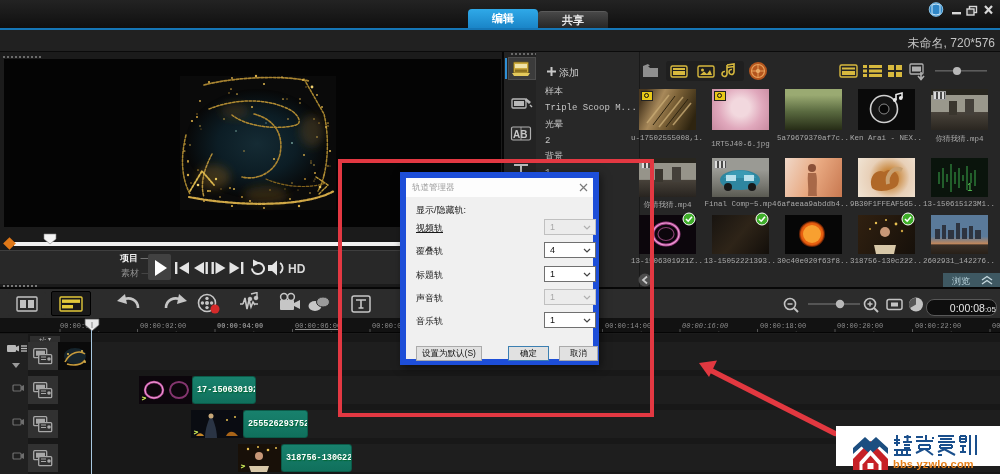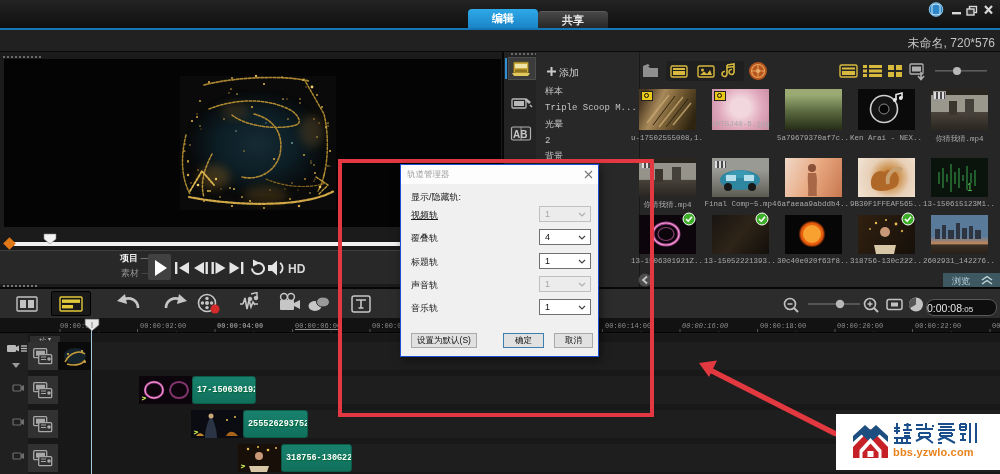--- a/index.html
+++ b/index.html
@@ -410,21 +410,21 @@
   <svg class="abs" style="left:755px;top:212px;" width="14" height="14" viewBox="0 0 14 14">
       <circle cx="7" cy="7" r="6" fill="#3fae2a" stroke="#fff" stroke-width="1"></circle>
       <path d="M4 7 L6.2 9.2 L10 4.8" stroke="#fff" stroke-width="1.6" fill="none"></path>
     </svg>
   <svg class="abs" style="left:901px;top:212px;" width="14" height="14" viewBox="0 0 14 14">
       <circle cx="7" cy="7" r="6" fill="#3fae2a" stroke="#fff" stroke-width="1"></circle>
       <path d="M4 7 L6.2 9.2 L10 4.8" stroke="#fff" stroke-width="1.6" fill="none"></path>
     </svg>
 
   <div class="abs cap" style="left:631px;top:134px;">u-17502555008,1...</div>
-  <div class="abs cap" style="left:704px;top:120px;">1RT5J40-6.jpg</div>
+  <div class="abs cap" style="left:704px;top:140px;">1RT5J40-6.jpg</div>
   <div class="abs cap" style="left:777px;top:134px;">5a79679370af7c...</div>
   <div class="abs cap" style="left:850px;top:134px;">Ken Arai - NEX...</div>
   <div class="abs cap" style="left:923px;top:134px;">你猜我猜.mp4</div>
   <div class="abs cap" style="left:631px;top:200px;">你猜我猜.mp4</div>
   <div class="abs cap" style="left:704px;top:200px;">Final Comp~5.mp4</div>
   <div class="abs cap" style="left:777px;top:200px;">6afaeaa9abddb4...</div>
   <div class="abs cap" style="left:850px;top:200px;">9B30F1FFEAF565...</div>
   <div class="abs cap" style="left:923px;top:200px;">13-150615123M1...</div>
   <div class="abs cap" style="left:631px;top:257px;">13-1506301921Z...</div>
   <div class="abs cap" style="left:704px;top:257px;">13-15052221393...</div>
@@ -510,21 +510,21 @@
     <rect x="28" y="8.2" width="52" height="1.6" fill="#606060"></rect>
     <circle cx="60" cy="9" r="4.2" fill="#b8b8b8"></circle>
     <circle cx="90" cy="9" r="5.5" fill="none" stroke="#c2c2c2" stroke-width="1.6"></circle>
     <path d="M94 13 L98 17" stroke="#c2c2c2" stroke-width="2"></path>
     <path d="M87.5 9 L92.5 9 M90 6.5 L90 11.5" stroke="#c2c2c2" stroke-width="1.5"></path>
     <rect x="107" y="4.5" width="15" height="10" rx="2" fill="none" stroke="#c2c2c2" stroke-width="1.5"></rect>
     <rect x="111" y="7.5" width="7" height="4" fill="#c2c2c2"></rect>
     <circle cx="136" cy="9.5" r="7" fill="#c2c2c2"></circle>
     <path d="M136 9.5 L136 3 A6.5 6.5 0 0 0 130 13 Z" fill="#555"></path>
   </svg>
-  <div class="abs" style="left:926px;top:299px;width:71px;height:17px;background:#0e0e0e;border:1px solid #585858;border-radius:8px;color:#e6e6e6;font-size:10.5px;text-align:left;line-height:16px;">0:00:08<span style="font-size:8px;">:05</span></div>
+  <div class="abs" style="left:926px;top:299px;width:71px;height:17px;background:#0e0e0e;border:1px solid #585858;border-radius:8px;color:#e6e6e6;font-size:10.5px;text-align:right;line-height:16px;">0:00:08<span style="font-size:8px;">:05</span></div>
 
   <div class="abs" style="left:0;top:318px;width:1000px;height:15px;background:#121212;border-bottom:1px solid #050505;overflow:hidden;font-size:7px;color:#8c8c8c;font-family:'Liberation Mono',monospace;">
     <span class="abs" style="left:60px;top:4px;">00:00:00</span>
     <span class="abs" style="left:140px;top:4px;">00:00:02:00</span>
     <span class="abs" style="left:217px;top:4px;font-weight:bold;">00:00:04:00</span>
     <span class="abs" style="left:295px;top:4px;text-decoration:underline;">00:00:06:00</span>
     <span class="abs" style="left:372px;top:4px;">00:00:08:00</span>
     <span class="abs" style="left:450px;top:4px;">00:00:10:00</span>
     <span class="abs" style="left:527px;top:4px;">00:00:12:00</span>
     <span class="abs" style="left:605px;top:4px;">00:00:14:00</span>
@@ -678,21 +678,21 @@
   <div class="clip" style="left:281px;top:444px;width:71px;padding-left:4px;">318756-130G222</div>
 
   <svg class="abs" style="left:84px;top:318px;" width="16" height="14" viewBox="0 0 16 14">
     <path d="M1 1 L15 1 L15 7 L8 13 L1 7 Z" fill="#e8e8e8" stroke="#555" stroke-width="0.8"></path>
     <path d="M8 4 L8 10" stroke="#888" stroke-width="1"></path>
   </svg>
   <div class="abs" style="left:91px;top:330px;width:1px;height:144px;background:#a8c8e0;"></div>
 
   <div class="abs" style="left:338px;top:159px;width:316px;height:258px;border:4px solid #e33842;" id="redrect"></div>
 
-  <div class="abs" style="left:400px;top:164px;width:199px;height:193px;background:#f0f0f0;border:1px solid #1d4ed8;box-shadow:2px 3px 8px rgba(0,0,0,0.5);">
+  <div class="abs" style="left:400px;top:172px;width:199px;height:193px;background:#f0f0f0;border:6px solid #1d4ed8;box-shadow:2px 3px 8px rgba(0,0,0,0.5);">
     <div style="position:absolute;left:0;top:0;width:100%;height:19px;background:#fdfdfd;"></div>
     <div style="position:absolute;left:6px;top:4px;font-size:8.5px;color:#9b9b9b;">轨道管理器</div>
     <svg style="position:absolute;right:4px;top:4px;" width="11" height="11" viewBox="0 0 11 11">
         <path d="M2 2 L9 9 M9 2 L2 9" stroke="#7a7a7a" stroke-width="1.2"></path>
       </svg>
     <div style="position:absolute;left:10px;top:26px;font-size:9px;color:#1a1a1a;">显示/隐藏轨:</div>
     <div class="dlgrow" style="top:42px;text-decoration:underline;"><span>视频轨</span></div>
     <div class="dlgrow" style="top:65px;"><span>覆叠轨</span></div>
     <div class="dlgrow" style="top:89px;"><span>标题轨</span></div>
     <div class="dlgrow" style="top:112px;"><span>声音轨</span></div>
@@ -715,21 +715,21 @@
     <div class="dbtn" style="left:10px;top:168px;width:66px;">设置为默认(S)</div>
     <div class="dbtn" style="left:102px;top:168px;width:41px;border-color:#3c7fb1;">确定</div>
     <div class="dbtn" style="left:153px;top:168px;width:39px;">取消</div>
   </div>
 
   <svg class="abs" style="left:690px;top:355px;" width="160" height="90" viewBox="0 0 160 90">
     <polygon points="22,13 148,77 150,82 144,81 20,18" fill="#e23840"></polygon>
     <polygon points="9,8 27,5.5 19,22" fill="#e23840"></polygon>
   </svg>
 
-  <div class="abs" style="left:836px;top:414px;width:164px;height:56px;background:#ffffff;">
+  <div class="abs" style="left:836px;top:426px;width:164px;height:40px;background:#ffffff;">
     <svg style="position:absolute;left:16px;top:8px;" width="37" height="37" viewBox="0 0 37 37">
       <path d="M18.5 7 L36 25 L36 36 L1 36 L1 25 Z" fill="#c62127"></path>
       <path d="M1 14 L13 3 L18.5 8 L24 3 L36 14 L36 20 L27.5 12.5 L18.5 20.5 L9.5 12.5 L1 20 Z" fill="#1c4e80"></path>
       <path d="M18.5 16 L29.5 28 L29.5 36 L7.5 36 L7.5 28 Z" fill="#ffffff"></path>
       <path d="M18.5 21.5 L26.5 30.5 L26.5 36 L10.5 36 L10.5 30.5 Z" fill="#c62127"></path>
       <rect x="15.5" y="29" width="6" height="6" fill="#ffffff"></rect>
     </svg>
     <svg style="position:absolute;left:56px;top:8px;" width="86" height="22" viewBox="0 0 86 22">
       <g stroke="#1a4f8c" stroke-width="2" fill="none">
         <path d="M2 6 L8 6 M5 1 L5 12 M2 9 L8 9 M12 3 L19 3 M15.5 1 L15.5 8 M11 8 L20 8 M12 11 L18 11 M12 14 L18 14 M2 16 L19 16 M5 16 L5 21 M10 16 L10 21 M15 16 L15 21 M2 21 L19 21"></path>

